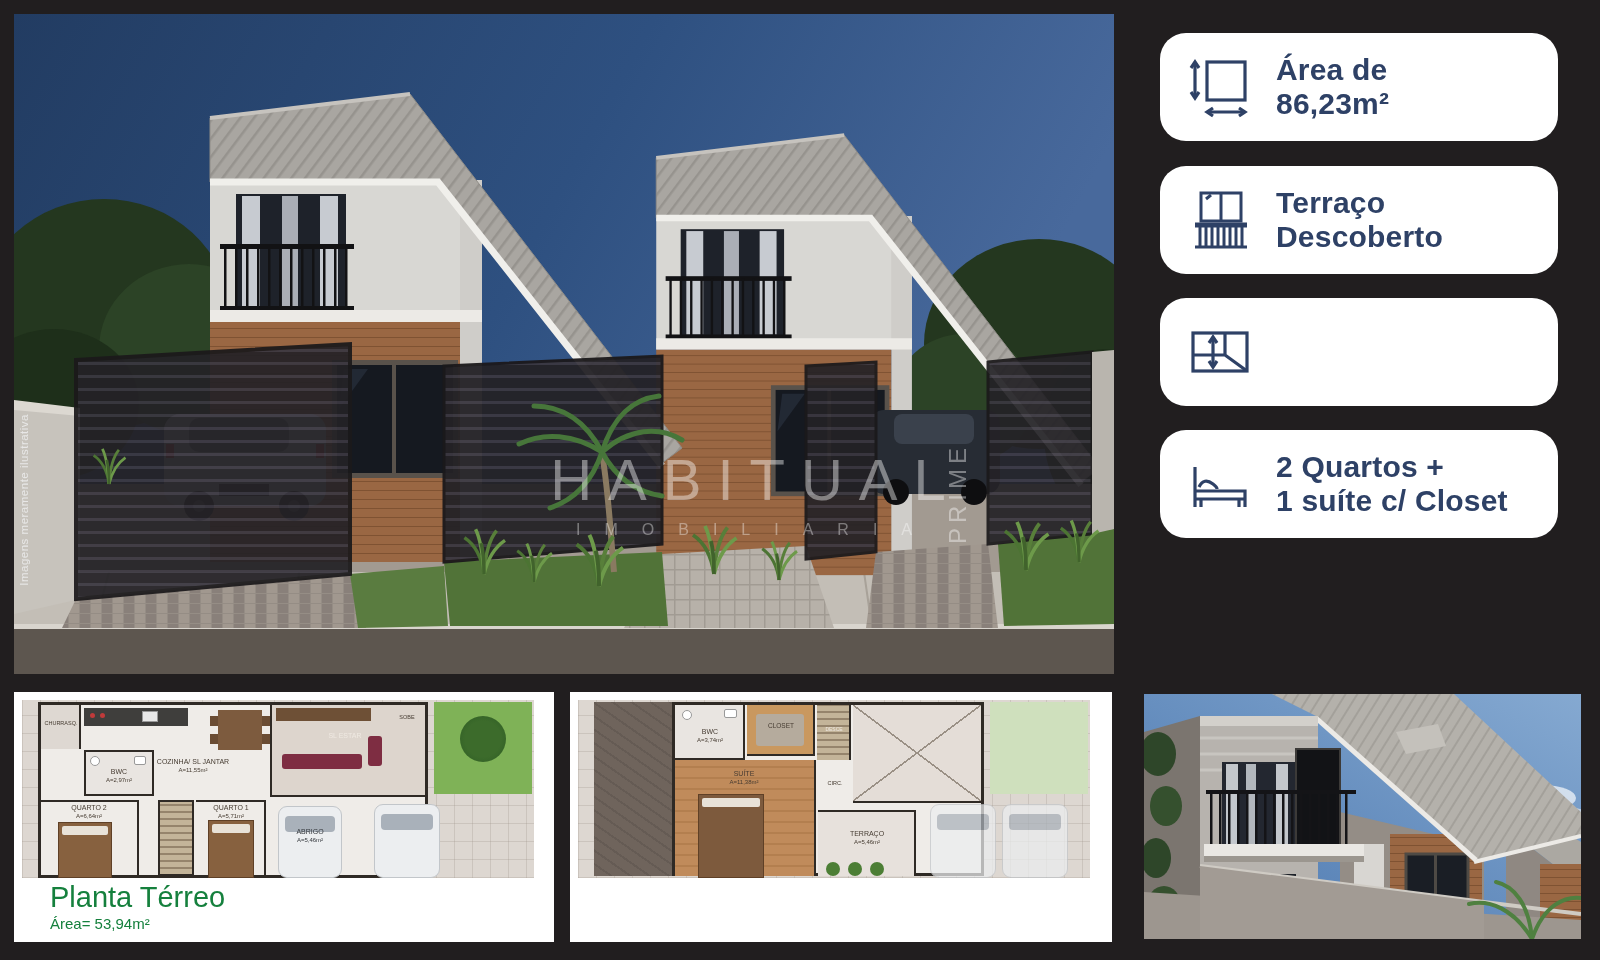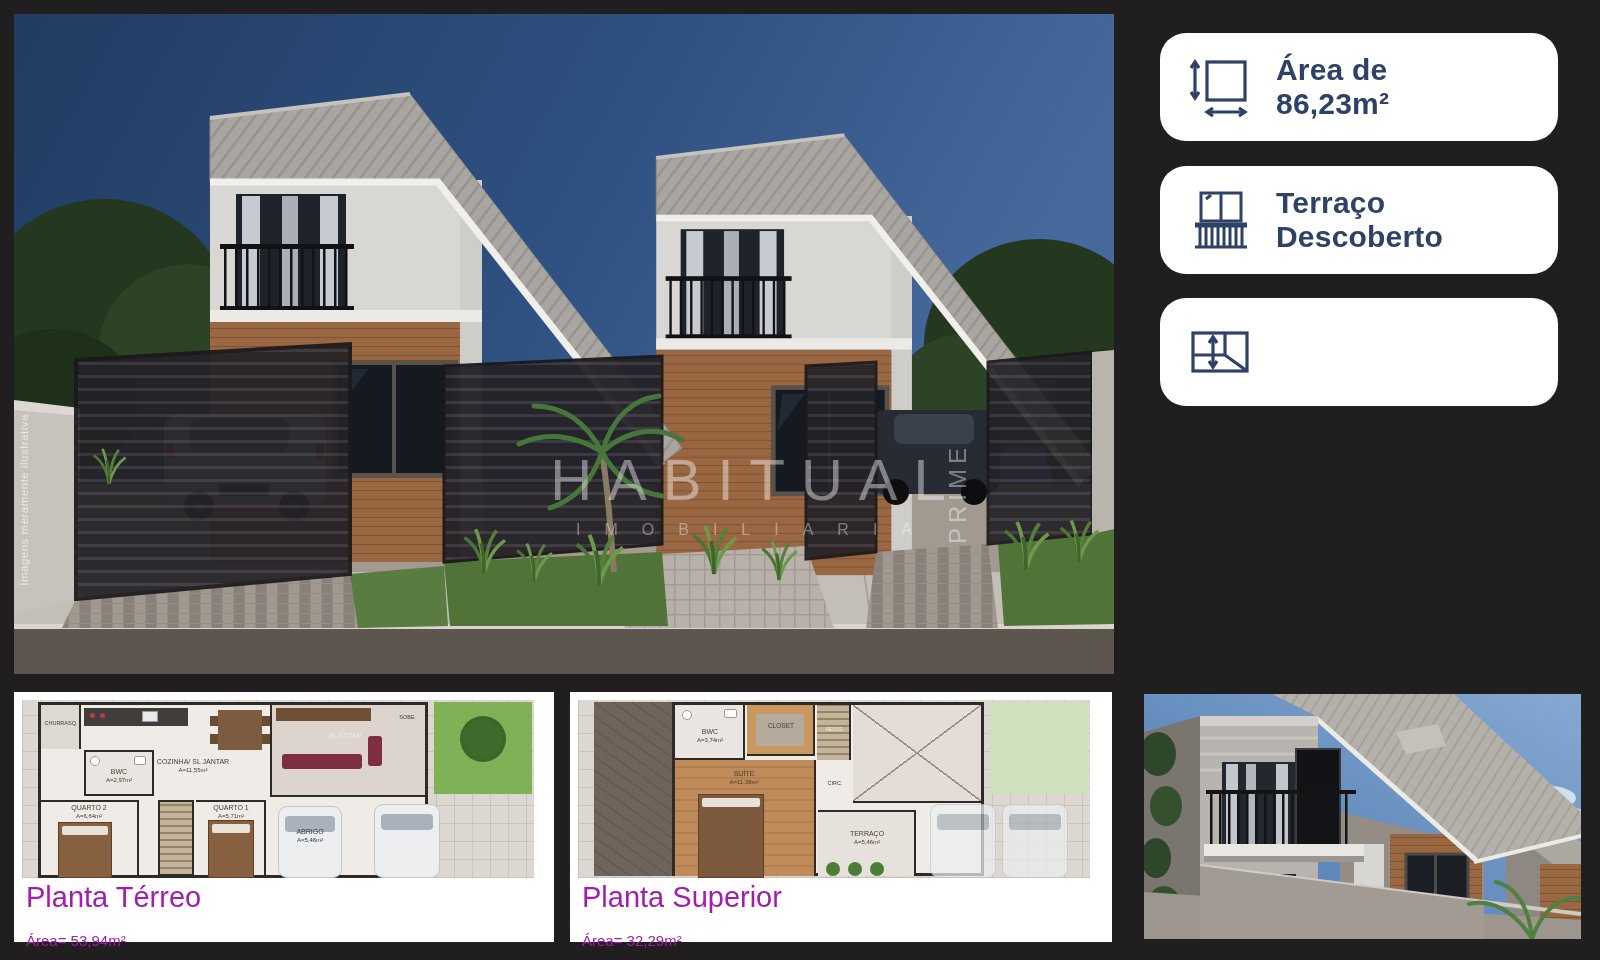--- a/index.html
+++ b/index.html
@@ -17,23 +17,23 @@
   .badge-text span{display:block;}
   
   .plan-card{position:absolute;top:692px;height:250px;background:#fff;}
   .plan-card.terreo{left:14px;width:540px;}
   .plan-card.superior{left:570px;width:542px;}
   .plan-canvas{position:absolute;left:8px;top:8px;width:512px;height:178px;overflow:hidden;
     background:
       repeating-linear-gradient(0deg,rgba(150,140,130,.25) 0 1px,transparent 1px 18px),
       repeating-linear-gradient(90deg,rgba(150,140,130,.25) 0 1px,transparent 1px 18px),
       #ddd7d1;}
-  .plan-caption{position:absolute;left:12px;top:190px;color:#a21caf;}
+  .plan-caption{position:absolute;left:36px;top:190px;color:#15803d;}
   .plan-title{font-size:29px;line-height:1.05;}
-  .plan-area{font-size:15px;margin-top:20px;}
+  .plan-area{font-size:15px;margin-top:3px;}
   .rm{position:absolute;box-sizing:border-box;}
   .lbl{position:absolute;font-size:7px;line-height:1.25;color:#453b31;text-align:center;z-index:5;}
   .lbl .area{display:block;font-size:6px;}
   .car{position:absolute;background:#eceef0;border:1px solid #c2c6ca;border-radius:9px;z-index:3;}
   .car:before{content:"";position:absolute;left:6px;right:6px;top:9px;height:16px;background:#a9b1ba;border-radius:4px;}
   .car.ghost{opacity:.72;}
   .bed{position:absolute;background:#87613f;border:1px solid #5f4026;z-index:2;}
   .bed:before{content:"";position:absolute;left:3px;top:3px;right:3px;height:9px;background:#e8e2d8;border-radius:2px;}
   .xroom{background:
       linear-gradient(to top right,transparent 49.5%,#9a9085 49.5%,#9a9085 50.5%,transparent 50.5%),
@@ -251,20 +251,35 @@
     <div class="badge-icon">
       <svg width="66" height="66" viewBox="0 0 66 66" fill="none" stroke="#2e4166" stroke-width="3.2">
         <rect x="6" y="14" width="54" height="38"></rect>
         <path d="M6,36 L38,36 M38,14 L38,36 M38,36 L60,52"></path>
         <line x1="26" y1="19" x2="26" y2="47"></line>
         <path d="M22,24 26,18 30,24 M22,42 26,48 30,42" fill="none"></path>
       </svg>
     </div>
   </div>
 
+  <div class="badge" style="top:430px">
+    <div class="badge-icon">
+      <svg width="66" height="66" viewBox="0 0 66 66" fill="none" stroke="#2e4166" stroke-width="3.2">
+        <path d="M8,16 L8,56"></path>
+        <path d="M12,36 q5,-10 14,-3 q4,3 4,5"></path>
+        <path d="M8,40 L58,40 L58,56"></path>
+        <path d="M8,48 L58,48"></path>
+        <path d="M14,48 L14,56 M52,48 L52,56"></path>
+      </svg>
+    </div>
+    <div class="badge-text">
+      <span>2 Quartos +</span>
+      <span>1 suíte c/ Closet</span>
+    </div>
+  </div>
 
 
   <div class="plan-card terreo">
     <div class="plan-canvas">
       <div class="rm" style="left:412px;top:2px;width:98px;height:92px;background:#7fb257;"></div>
       <div class="rm" style="left:438px;top:16px;width:46px;height:46px;border-radius:50%;background:radial-gradient(circle,#3c6b2b 55%,#2c5a23);"></div>
       <div class="rm" style="left:16px;top:2px;width:390px;height:176px;border:3px solid #2f2a25;background:#efece8;"></div>
       <div class="rm" style="left:19px;top:5px;width:40px;height:44px;background:#ded8d2;border-right:2px solid #2f2a25;"></div>
       <div class="rm" style="left:62px;top:8px;width:104px;height:18px;background:#3f3e3c;"></div>
       <div class="rm" style="left:68px;top:13px;width:5px;height:5px;border-radius:50%;background:#c03a3a;"></div>
@@ -326,24 +341,20 @@
       <div class="car ghost" style="left:352px;top:104px;width:64px;height:72px;"></div>
       <div class="car ghost" style="left:424px;top:104px;width:64px;height:72px;"></div>
 
       <div class="lbl" style="left:98px;top:28px;width:68px;"><span>BWC</span><span class="area">A=3,74m²</span></div>
       <div class="lbl" style="left:170px;top:22px;width:66px;font-size:6.5px;"><span>CLOSET</span></div>
       <div class="lbl" style="left:238px;top:26px;width:36px;font-size:5px;color:#efe9e2;"><span>DESCE</span></div>
       <div class="lbl" style="left:118px;top:70px;width:96px;"><span>SUÍTE</span><span class="area">A=11,38m²</span></div>
       <div class="lbl" style="left:240px;top:80px;width:34px;font-size:5.5px;"><span>CIRC.</span></div>
       <div class="lbl" style="left:246px;top:130px;width:86px;"><span>TERRAÇO</span><span class="area">A=5,46m²</span></div>
     </div>
-    <div class="plan-caption">
-      <div class="plan-title">Planta Superior</div>
-      <div class="plan-area">Área= 32,29m²</div>
-    </div>
   </div>
 
   <div class="mini-render">
     <svg width="437" height="245" viewBox="0 0 437 245">
       <defs>
         <linearGradient id="msky" x1="0" y1="1" x2="1" y2="0">
           <stop offset="0" stop-color="#4a76ae"></stop>
             <stop offset="1" stop-color="#85a9d1"></stop>
         </linearGradient>
         <pattern id="mtiles" width="10" height="10" patternUnits="userSpaceOnUse" patternTransform="rotate(32)">

